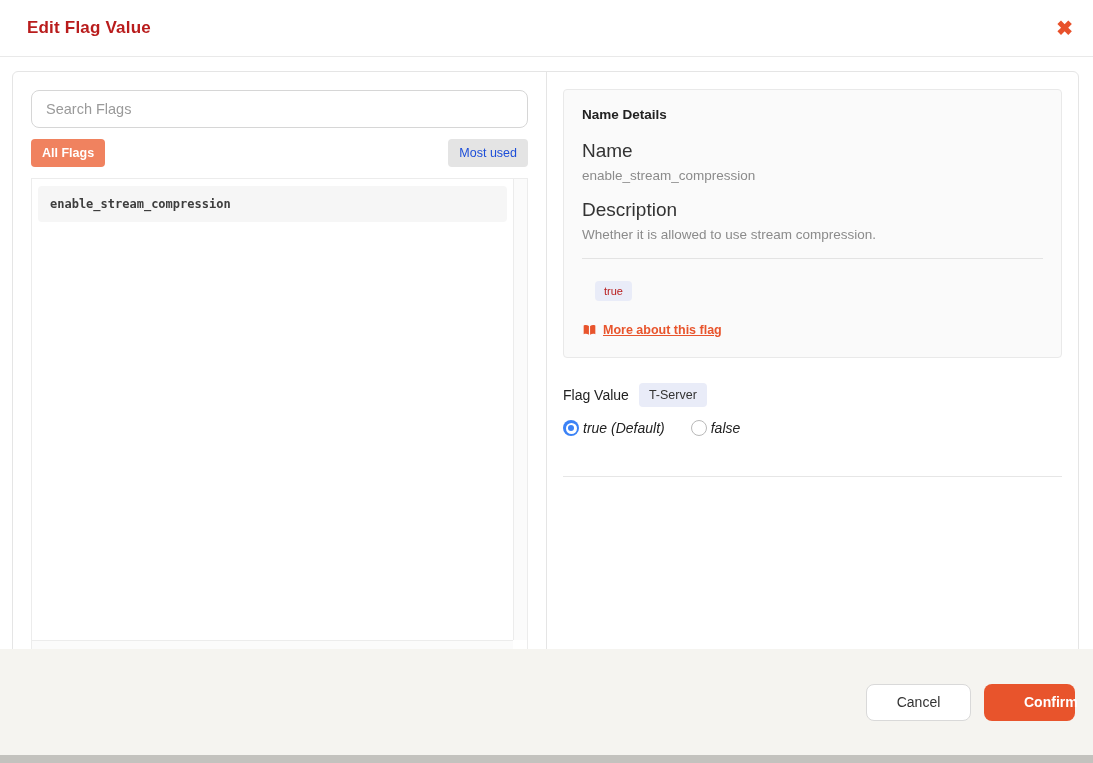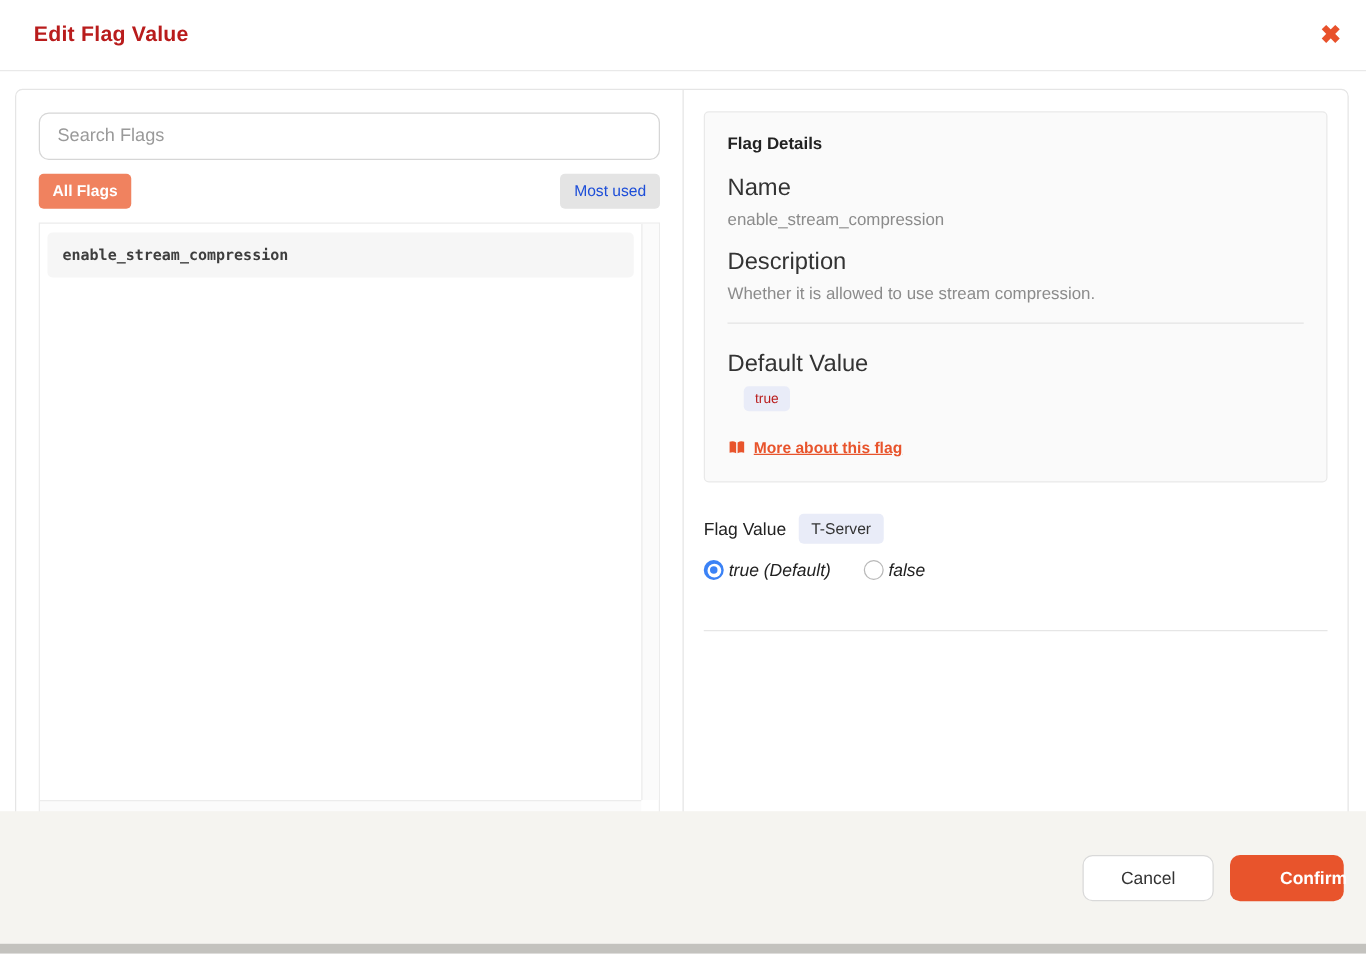--- a/index.html
+++ b/index.html
@@ -170,31 +170,30 @@
       <div class="flag-list-viewport">
         <div class="flag-item">enable_stream_compression</div>
       </div>
       <div class="v-scrollbar"></div>
       <div class="h-scrollbar"></div>
     </div>
   </div>
 
   <div class="right-pane">
     <div class="details-card">
-      <div class="details-title">Flag Details</div>
+      <div class="details-title">Name Details</div>
 
       <div class="field-label">Name</div>
       <div class="field-value">enable_stream_compression</div>
 
       <div class="field-label">Description</div>
       <div class="field-value">Whether it is allowed to use stream compression.</div>
 
       <hr class="details-divider">
 
-      <div class="field-label">Default Value</div>
       <span class="value-badge">true</span>
 
       <div class="more-link-row">
         <svg class="book-icon" viewBox="0 0 24 24" fill="#e8542c">
           <path d="M2 4.2c3-1.2 6-1.1 9 .8v15c-3-1.9-6-2-9-.8V4.2z"></path>
           <path d="M22 4.2c-3-1.2-6-1.1-9 .8v15c3-1.9 6-2 9-.8V4.2z"></path>
         </svg>
         <span class="more-link">More about this flag</span>
       </div>
     </div>

